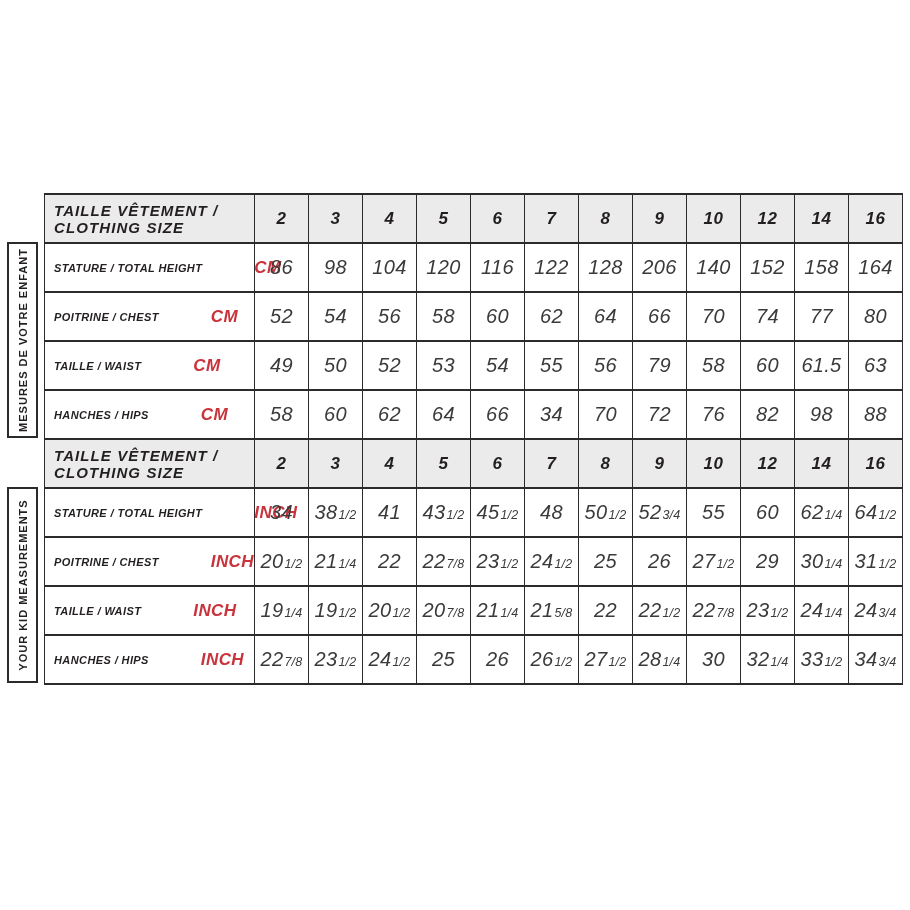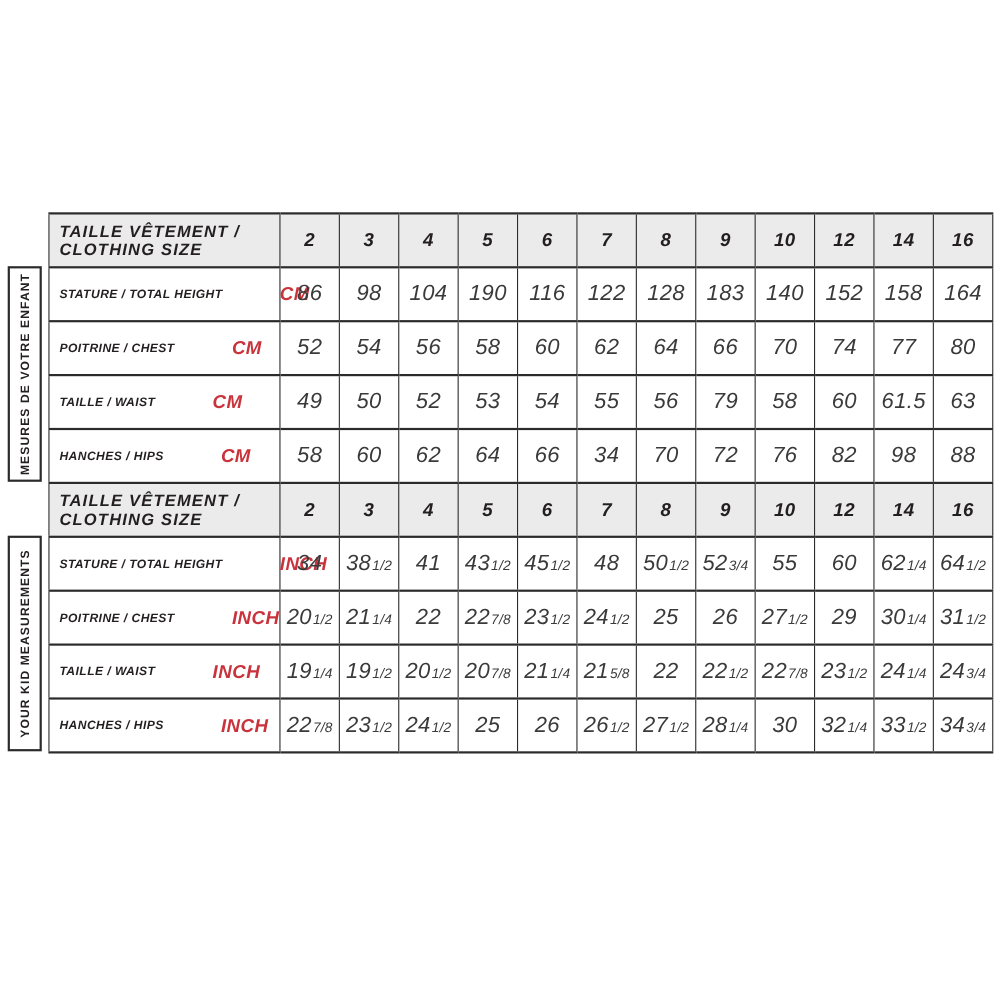--- a/index.html
+++ b/index.html
@@ -132,25 +132,25 @@
         <tr class="data-row">
           <td class="label-cell">
             <div class="label-wrap">
               <span class="row-label">STATURE / TOTAL HEIGHT</span>
               <span class="unit-label">CM</span>
             </div>
           </td>
           <td class="value-cell"><span class="val-whole">86</span></td>
           <td class="value-cell"><span class="val-whole">98</span></td>
           <td class="value-cell"><span class="val-whole">104</span></td>
-          <td class="value-cell"><span class="val-whole">190</span></td>
+          <td class="value-cell"><span class="val-whole">120</span></td>
           <td class="value-cell"><span class="val-whole">116</span></td>
           <td class="value-cell"><span class="val-whole">122</span></td>
           <td class="value-cell"><span class="val-whole">128</span></td>
-          <td class="value-cell"><span class="val-whole">183</span></td>
+          <td class="value-cell"><span class="val-whole">206</span></td>
           <td class="value-cell"><span class="val-whole">140</span></td>
           <td class="value-cell"><span class="val-whole">152</span></td>
           <td class="value-cell"><span class="val-whole">158</span></td>
           <td class="value-cell"><span class="val-whole">164</span></td>
         </tr>
         <tr class="data-row">
           <td class="label-cell">
             <div class="label-wrap">
               <span class="row-label">POITRINE / CHEST</span>
               <span class="unit-label">CM</span>

